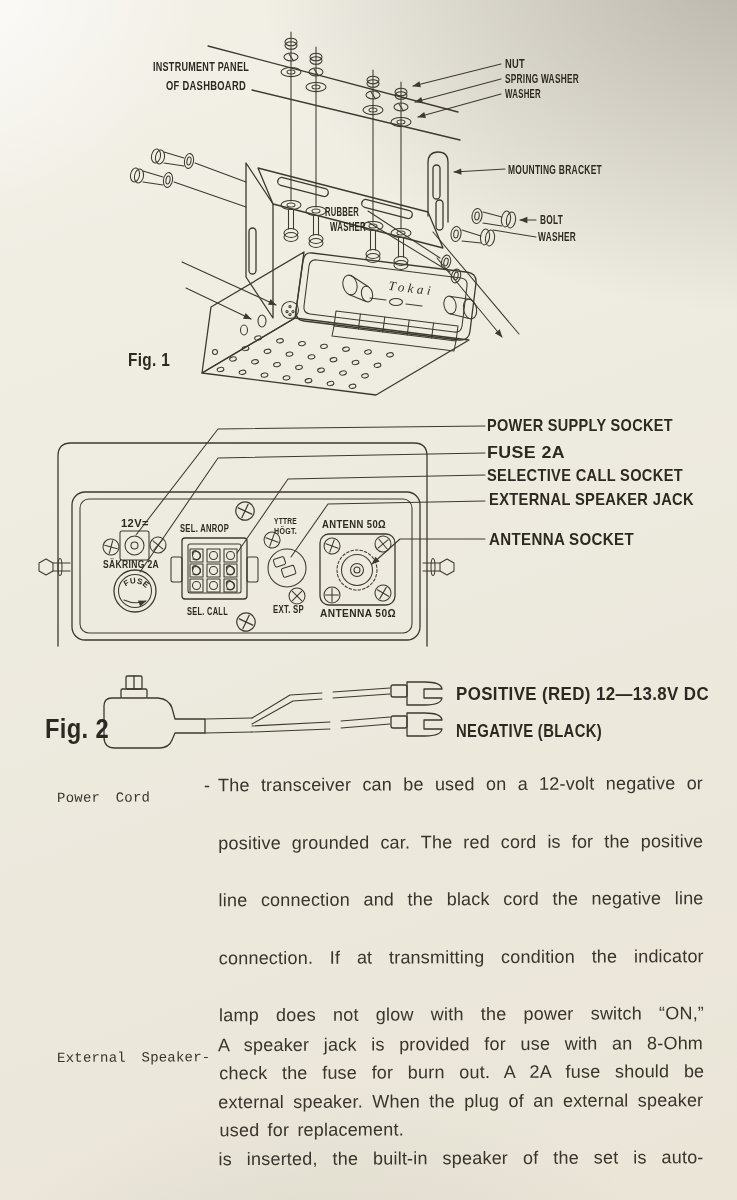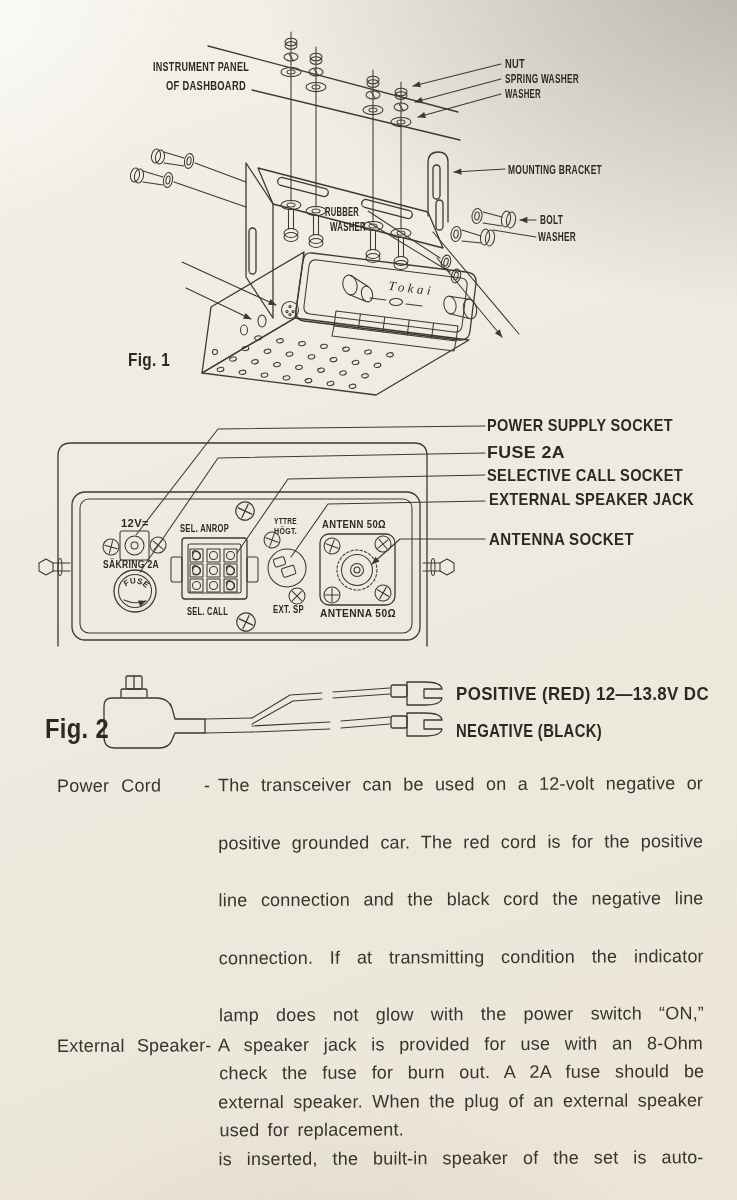--- a/index.html
+++ b/index.html
@@ -13,21 +13,21 @@
       linear-gradient(160deg,#f3f0e7 0%,#edeadf 45%,#eae5d7 100%);
   }
   svg{position:absolute;left:0;}
   .lineart{stroke:#3c392f;stroke-width:1.3;fill:none;stroke-linecap:round;stroke-linejoin:round;}
   .thin{stroke-width:1.05;}
   text.dl{font-family:"Liberation Sans",sans-serif;font-weight:700;fill:#2c2922;letter-spacing:.4px;}
   text.script{font-family:"Liberation Serif",serif;font-style:italic;fill:#34312a;}
   
   .section{position:absolute;left:0;width:737px;color:#39352c;transform:rotate(-.25deg);transform-origin:40px 0;}
   .s1{top:776px;} .s2{top:1036px;}
-  .term{position:absolute;left:57px;top:0;font-size:18px;word-spacing:7px;letter-spacing:.2px;white-space:nowrap;}
+  .term{position:absolute;left:57px;top:14px;font-size:14px;word-spacing:7px;letter-spacing:.2px;white-space:nowrap;font-family:Liberation Mono, monospace;}
   .sep{position:absolute;left:204px;top:0;font-size:18px;}
   .lines{margin:0 34px 0 218px;font-size:18px;letter-spacing:.2px;word-spacing:3px;}
   .line{display:block;}
   .s1 .line{line-height:21px;margin-bottom:15.5px;}
   .s2 .line{line-height:21px;margin-bottom:15px;}
   .line.just{text-align:justify;}
   .line.just::after{content:"";display:inline-block;width:100%;height:0;}
 </style>
 </head>
 <body>

